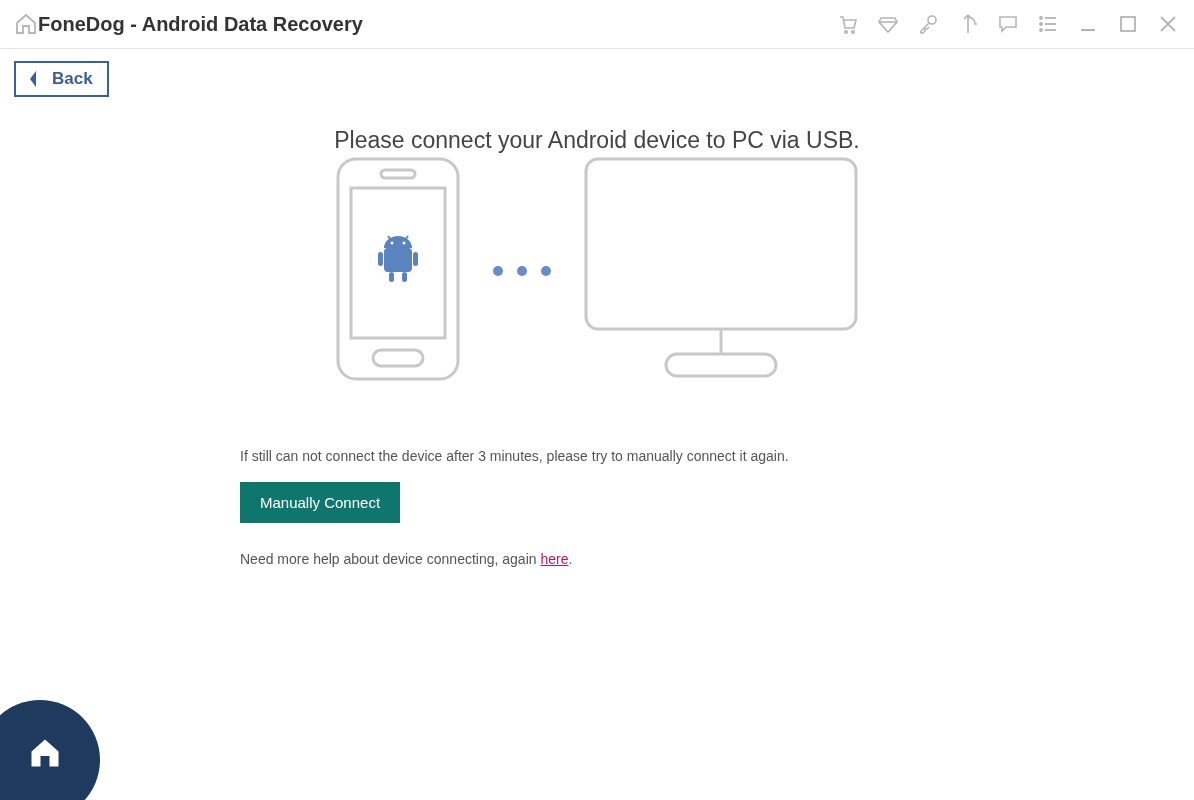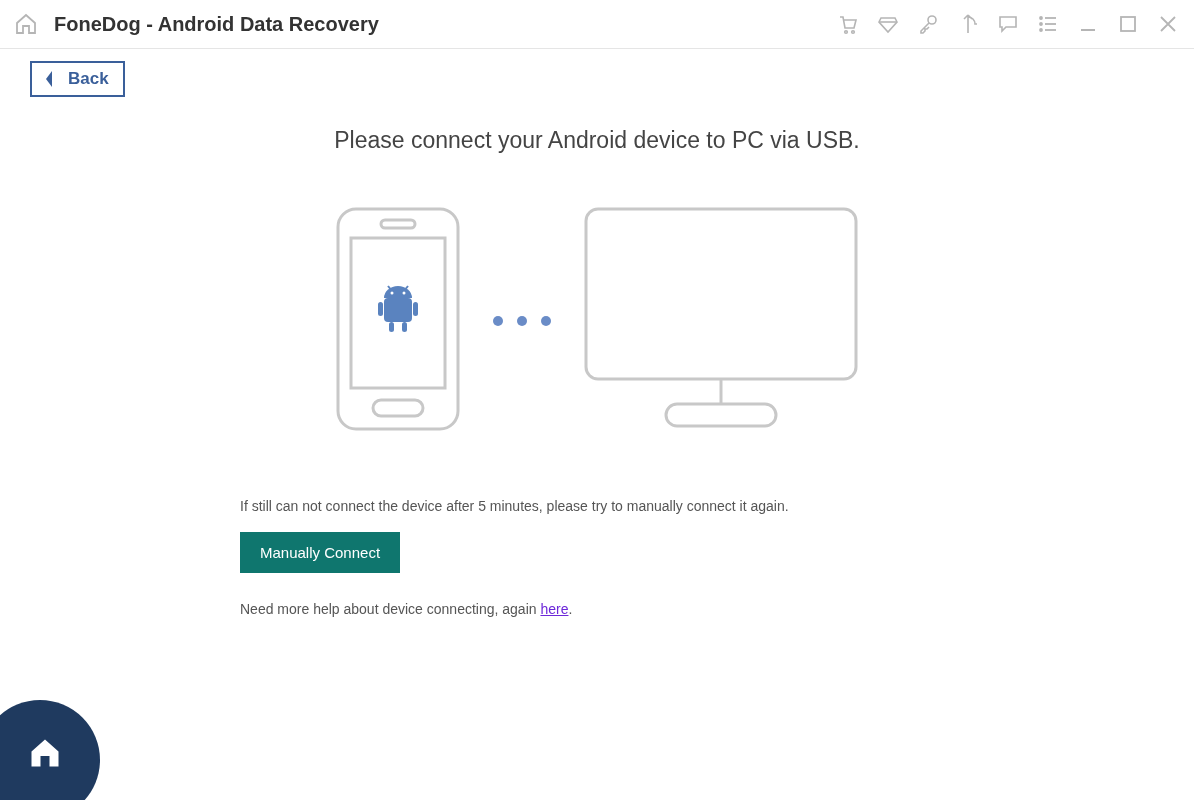--- a/index.html
+++ b/index.html
@@ -1,39 +1,39 @@
 <!DOCTYPE html>
 <html><head>
 <meta charset="utf-8">
 <style>
   * { margin: 0; padding: 0; box-sizing: border-box; }
   html, body { width: 1194px; height: 800px; font-family: Verdana, Geneva, sans-serif; background: #fff; color: #333; }
   .window { width: 1194px; height: 800px; position: relative; }
   .titlebar { display: flex; align-items: center; height: 48px; padding: 0 14px; }
-  .titlebar-left { display: flex; align-items: center; gap: 16px; }
+  .titlebar-left { display: flex; align-items: center; }
   .title-text { font-size: 20px; font-weight: bold; color: #333; }
   .titlebar-right { margin-left: auto; display: flex; align-items: center; gap: 16px; }
   .ticon { width: 24px; height: 24px; display: inline-flex; align-items: center; justify-content: center; color: #b5b5b5; }
   .ticon svg { width: 24px; height: 24px; }
   .divider { height: 1px; background: #e5e5e5; width: 100%; }
-  .toolbar { padding: 12px 30px; }
+  .toolbar { padding: 12px 14px; }
   .back-btn { display: inline-flex; align-items: center; gap: 10px; border: 2px solid #3a5f9a; color: #3a5f9a; background: #fff; padding: 6px 14px 6px 10px; font-size: 17px; font-weight: bold; cursor: pointer; }
   .back-btn .bicon { width: 16px; height: 20px; }
   .content { padding: 0 40px; }
-  .heading { text-align: center; font-size: 23px; color: #444; margin-top: 18px; margin-bottom: 50px; }
+  .heading { text-align: center; font-size: 23px; color: #444; margin-top: 18px; }
   .illus { display: flex; align-items: center; justify-content: center; gap: 30px; margin-bottom: 60px; }
   .phone { width: 130px; }
   .monitor { width: 280px; }
   .dots { display: flex; gap: 14px; }
   .dot { width: 10px; height: 10px; border-radius: 50%; background: #6a8cc7; }
   .lower { margin-left: 200px; }
   .note { font-size: 14px; color: #555; margin-bottom: 18px; }
   .manual-btn { background: #0f766e; color: #fff; border: none; padding: 12px 20px; font-size: 15px; cursor: pointer; margin-bottom: 28px; }
   .help { font-size: 14px; color: #555; }
-  .help a { color: #6d28d9; }
+  .help a { color: #be185d; }
   .fab { position: absolute; left: -20px; bottom: -20px; width: 120px; height: 120px; border-radius: 50%; background: #1f3a5f; display: flex; align-items: center; justify-content: center; }
   .fab svg { width: 36px; height: 36px; margin-left: 10px; margin-top: -10px; }
 </style>
 </head>
 <body>
 
 <div class="window">
   <div class="titlebar">
     <div class="titlebar-left">
       <span class="ticon">
@@ -145,21 +145,21 @@
       <span class="monitor">
         <svg viewBox="0 0 280 230" fill="none" stroke="#c8c8c8" stroke-width="3">
           <rect x="5" y="5" width="270" height="170" rx="12"></rect>
           <line x1="140" y1="175" x2="140" y2="200"></line>
           <rect x="85" y="200" width="110" height="22" rx="11"></rect>
         </svg>
       </span>
     </div>
 
     <div class="lower">
-      <div class="note">If still can not connect the device after 5 minutes, please try to manually connect it again.</div>
+      <div class="note">If still can not connect the device after 3 minutes, please try to manually connect it again.</div>
       <button class="manual-btn">Manually Connect</button>
       <div class="help">
         <span>Need more help about device connecting, again </span><a href="#">here</a><span>.</span>
       </div>
     </div>
   </div>
 
   <div class="fab">
     <span>
       <svg viewBox="0 0 24 24" fill="#fff">

